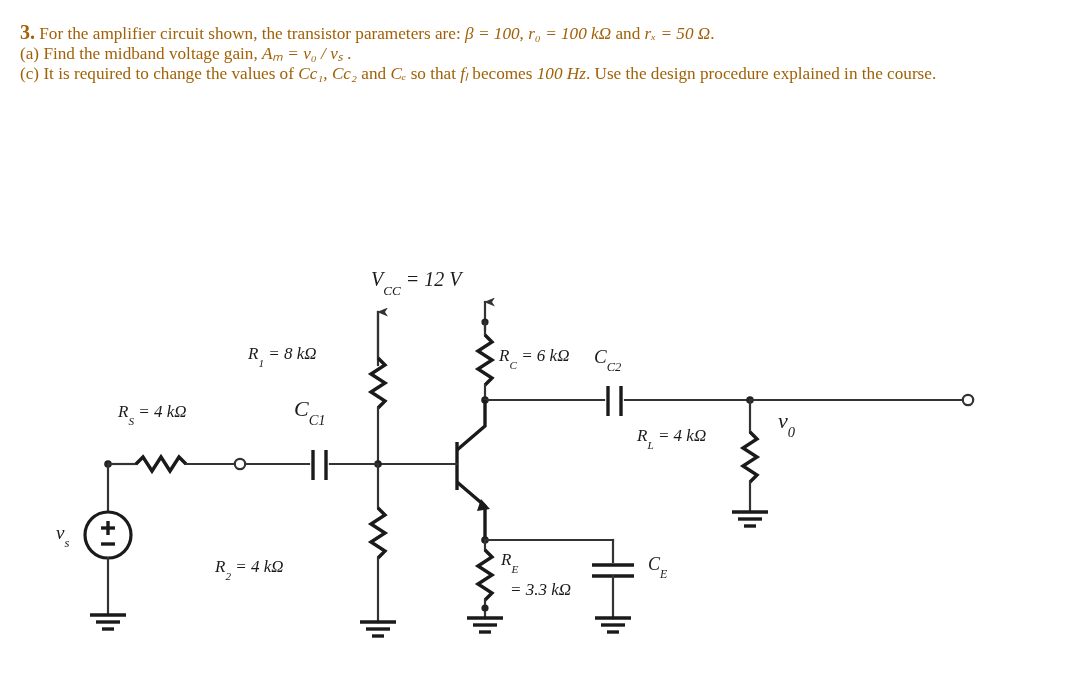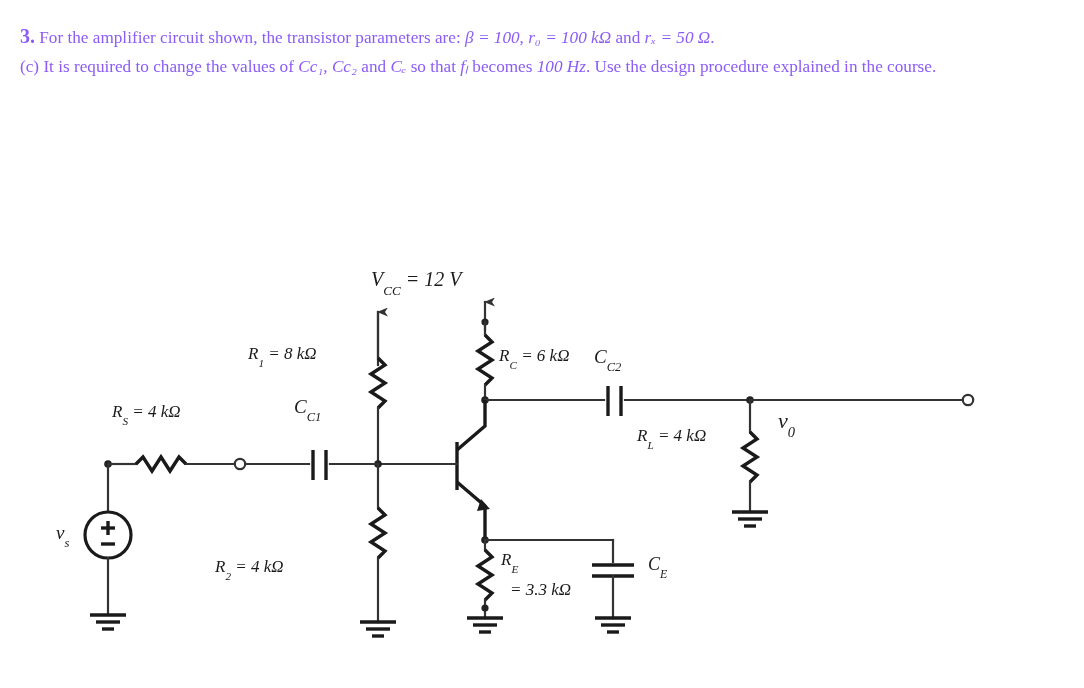--- a/index.html
+++ b/index.html
@@ -18,23 +18,23 @@
 
   
   #problem-text {
     position: absolute;
     left: 20px;
     top: 22px;
     width: 1050px;
   }
   .prob-line {
     font-size: 17.2px;
-    line-height: 29px;
+    line-height: 20px;
     white-space: normal;
-    color: #8b5cf6;
+    color: #a16207;
   }
   .qnum {
     font-weight: bold;
     font-size: 20px;
   }
   .mi {               
     font-style: italic;
     font-family: "Liberation Serif", serif;
   }
   sub {
@@ -71,20 +71,25 @@
 
   <div class="prob-line">
     <span class="qnum">3.</span>
     <span>For the amplifier circuit shown, the transistor parameters are:</span>
     <span class="mi">β = 100</span><span>,</span>
     <span class="mi">r₀ = 100 kΩ</span>
     <span>and</span>
     <span class="mi">rₓ = 50 Ω</span><span>.</span>
   </div>
 
+  <div class="prob-line">
+    <span>(a)</span>
+    <span>Find the midband voltage gain,</span>
+    <span class="mi">Aₘ = v₀ / vₛ .</span>
+  </div>
 
 
   <div class="prob-line">
     <span>(c)</span>
     <span>It is required to change the values of</span>
     <span class="mi">Cс₁, Cс₂</span>
     <span>and</span>
     <span class="mi">Cₑ</span>
     <span>so that</span>
     <span class="mi">fₗ</span>
@@ -253,25 +258,25 @@
 
   <div class="lbl" style="left:499px; top:96px;">
     <span class="v"><span>R</span><sub>C</sub></span>
     <span class="v">= 6  kΩ</span>
   </div>
 
   <div class="lbl" style="left:594px; top:96px; font-size:19px;">
     <span class="v"><span>C</span><sub>C2</sub></span>
   </div>
 
-  <div class="lbl" style="left:294px; top:146px; font-size:19px;">
+  <div class="lbl" style="left:294px; top:146px; font-size:22px;">
     <span class="v"><span>C</span><sub>C1</sub></span>
   </div>
 
-  <div class="lbl" style="left:112px; top:152px;">
+  <div class="lbl" style="left:118px; top:152px;">
     <span class="v"><span>R</span><sub>S</sub></span>
     <span class="v">= 4  kΩ</span>
   </div>
 
   <div class="lbl" style="left:637px; top:176px;">
     <span class="v"><span>R</span><sub>L</sub></span>
     <span class="v">= 4  kΩ</span>
   </div>
 
   <div class="lbl" style="left:778px; top:158px; font-size:22px;">

